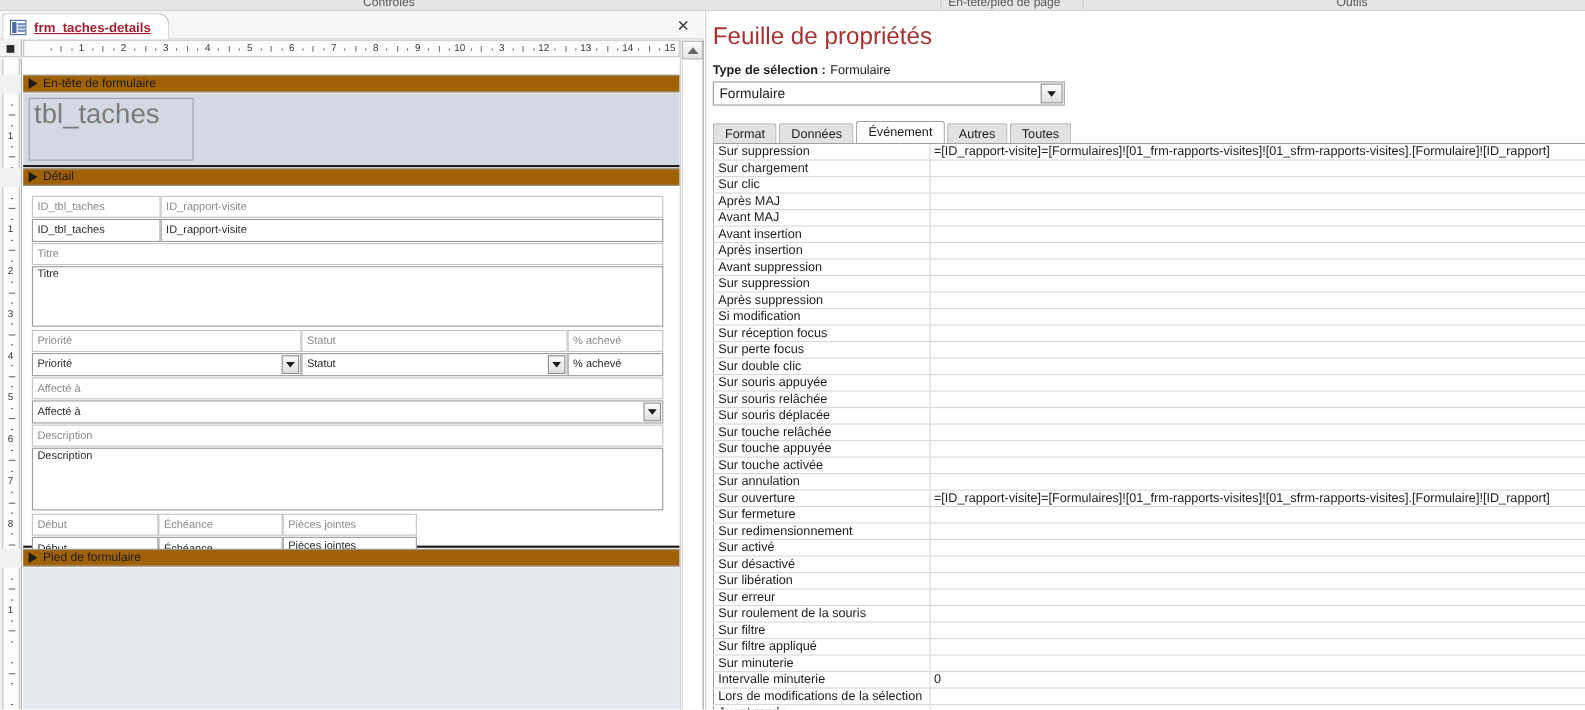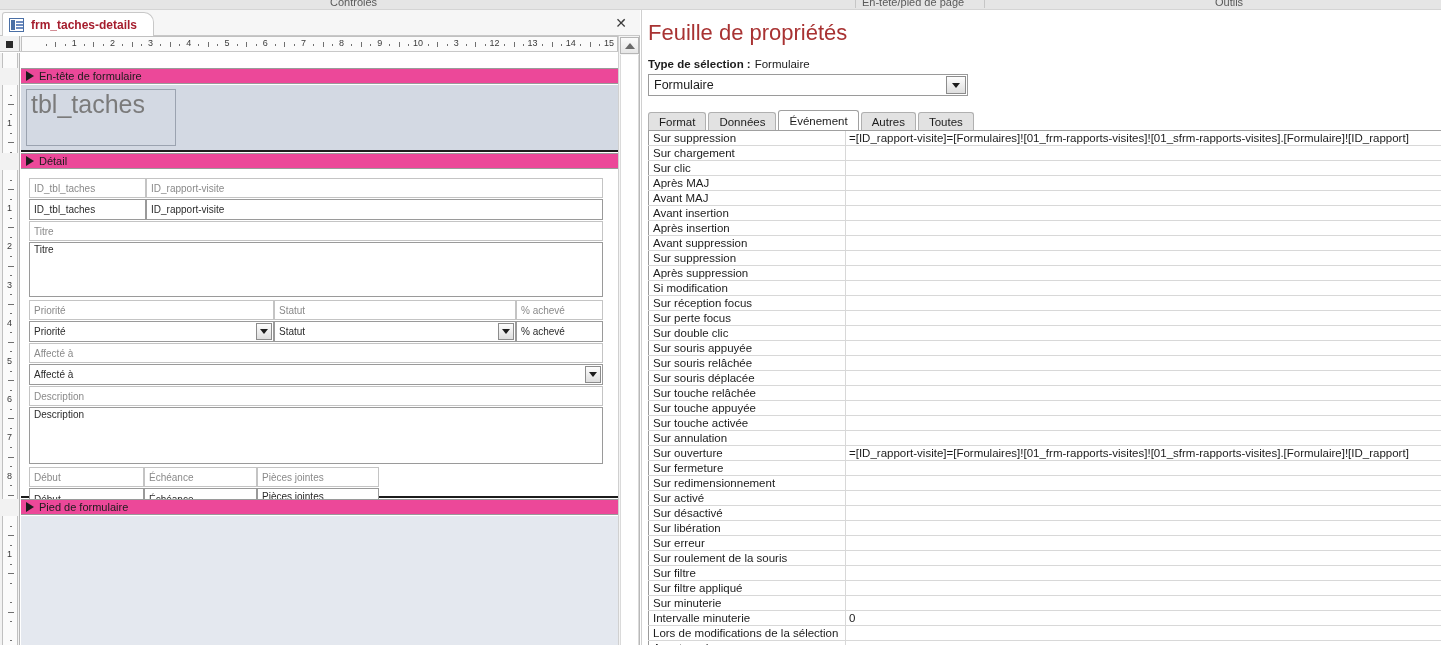--- a/index.html
+++ b/index.html
@@ -68,20 +68,21 @@
     border: 1px solid #c8c8c8;
     border-bottom: none;
     border-radius: 3px 10px 0 0;
     cursor: default;
   }
   .doc-tab-label {
     font-size: 12px;
     font-weight: bold;
     color: #a51d2d;
     white-space: nowrap;
+    text-decoration: underline;
   }
   .tab-icon {
     width: 15px; height: 14px;
     border: 1px solid #4a6fa5;
     background: #ffffff;
     position: relative;
     flex: none;
   }
   .tab-icon::before {
     content: "";
@@ -186,21 +187,21 @@
   
   .canvas {
     position: absolute; left: 21px; top: 43px;
     width: 597px; bottom: 0;
     background: #ffffff;
     overflow: hidden;
   }
   .sec-bar {
     position: absolute; left: 0;
     width: 597px; height: 16px;
-    background: #ec4899;
+    background: #a16207;
     border-top: 1px solid #9a9a9a;
     border-bottom: 1px solid #9a9a9a;
     display: flex; align-items: center;
     padding-left: 5px;
     cursor: default;
   }
   .sec-arrow {
     width: 0; height: 0;
     border-top: 5px solid transparent;
     border-bottom: 5px solid transparent;

